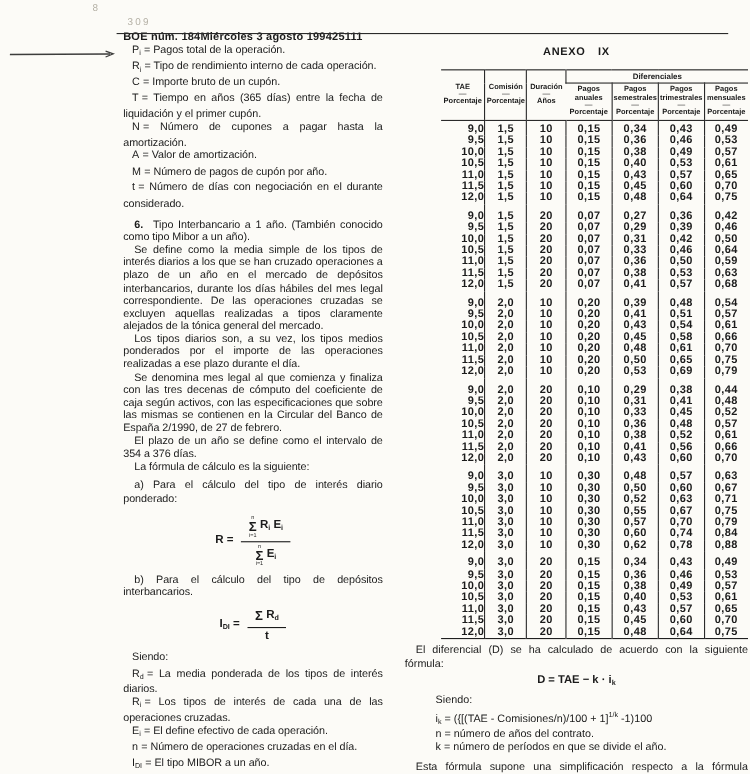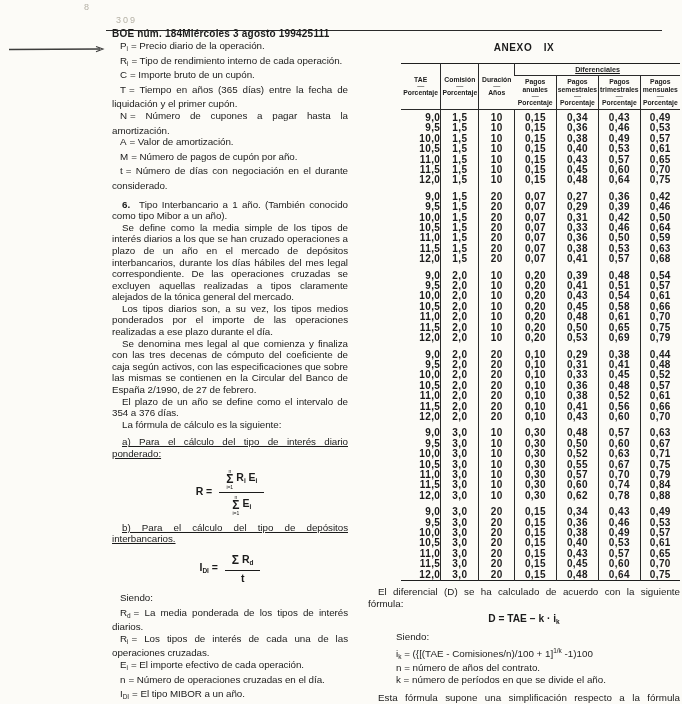--- a/index.html
+++ b/index.html
@@ -19,21 +19,21 @@
   .col-left{position:absolute;left:112px;top:40px;width:236px;font-size:9.8px;
             line-height:11.6px;text-align:justify;letter-spacing:-.05px;}
   .def{margin:0;text-indent:8px;}
   .def .sym{white-space:nowrap;}
   .def .txt{margin-left:3px;}
   sub{font-size:6.5px;vertical-align:-2px;}
   sup{font-size:6.5px;vertical-align:4px;}
   .para{margin:0;text-indent:10px;}
   .s6{margin-top:7px;}
   .s6num{margin-right:9px;font-weight:bold;}
-  .item{margin-top:6px;text-decoration:underline;}
+  .item{margin-top:6px;}
   
   .formula{display:flex;align-items:center;justify-content:center;gap:7px;
            margin:9px 0 5px;font-size:10.5px;font-weight:bold;text-align:left;text-indent:0;}
   .frac{display:inline-flex;flex-direction:column;align-items:center;}
   .num{display:flex;align-items:center;justify-content:center;border-bottom:1px solid #1b1b1b;
        padding:0 7px 2px;}
   .den{display:flex;align-items:center;justify-content:center;padding-top:2px;}
   .sig{display:inline-flex;flex-direction:column;align-items:center;line-height:1;margin-right:3px;}
   .sig .lim{font-size:5px;line-height:5px;font-weight:normal;}
   .sig .s{font-size:12px;line-height:11px;}
@@ -43,21 +43,21 @@
   .col-right{position:absolute;left:368px;top:40px;width:312px;font-size:9.8px;line-height:11.6px;}
   .anexo-title{text-align:center;font-weight:bold;font-size:10px;word-spacing:8px;
                letter-spacing:.6px;margin:2px 0 9px;}
   table{margin-left:33px;border-collapse:collapse;border-top:1.6px solid #1f1f1f;
         border-bottom:1.6px solid #1f1f1f;table-layout:fixed;}
   th,td{border-left:1px solid #2a2a2a;padding:0;}
   th:first-child,td:first-child{border-left:none;}
   thead th{border-bottom:1px solid #2a2a2a;font-size:6.8px;font-weight:bold;
            line-height:7.6px;vertical-align:middle;padding:2px 1px;}
   th .h-dash{display:block;font-size:7px;line-height:6px;font-weight:normal;}
-  .group-th{font-size:7.2px;text-decoration:underline;}
+  .group-th{font-size:7.2px;}
   td{text-align:center;font-size:10px;font-weight:bold;line-height:10.4px;letter-spacing:.4px;}
   td.c0{text-align:right;}
   tbody tr.gap-row td{padding-top:6px;}
   tbody.first tr.gap-row td{padding-top:3px;}
   .note{margin:5px 0 0;text-indent:10px;text-align:justify;}
   .formula-D{text-align:center;margin:4px 0 3px;font-size:10.2px;font-weight:bold;}
   .siendo-r{margin:3px 0 3px;padding-left:28px;}
   .ik{padding-left:28px;line-height:11px;}
   .def-line{margin:0;padding-left:28px;}
   .closing{margin:6px 0 0;text-indent:10px;text-align:justify;}
@@ -77,21 +77,21 @@
 
   <div class="header">
     <span>BOE núm. 184</span>
     <span>Miércoles 3 agosto 1994</span>
     <span>25111</span>
   </div>
   <div class="header-rule"></div>
 
   <div class="col-left">
     <div id="defs-top">
-        <p class="def"><span class="sym"><span>P</span><sub>i</sub></span><span class="txt">= Precio diario de la operación.</span></p>
+        <p class="def"><span class="sym"><span>P</span><sub>i</sub></span><span class="txt">= Pagos total de la operación.</span></p>
         <p class="def"><span class="sym"><span>R</span><sub>i</sub></span><span class="txt">= Tipo de rendimiento interno de cada operación.</span></p>
         <p class="def"><span class="sym"><span>C</span><sub></sub></span><span class="txt">= Importe bruto de un cupón.</span></p>
         <p class="def"><span class="sym"><span>T</span><sub></sub></span><span class="txt">= Tiempo en años (365 días) entre la fecha de liquidación y el primer cupón.</span></p>
         <p class="def"><span class="sym"><span>N</span><sub></sub></span><span class="txt">= Número de cupones a pagar hasta la amortización.</span></p>
         <p class="def"><span class="sym"><span>A</span><sub></sub></span><span class="txt">= Valor de amortización.</span></p>
         <p class="def"><span class="sym"><span>M</span><sub></sub></span><span class="txt">= Número de pagos de cupón por año.</span></p>
         <p class="def"><span class="sym"><span>t</span><sub></sub></span><span class="txt">= Número de días con negociación en el durante considerado.</span></p>
       </div>
 
     <p class="para s6"><span class="s6num">6.</span><span>Tipo Interbancario a 1 año. (También conocido como tipo Mibor a un año).</span></p>
@@ -138,21 +138,21 @@
           <span><span>R</span><sub>d</sub></span>
         </span>
         <span class="den">t</span>
       </span>
     </div>
 
     <p class="siendo">Siendo:</p>
     <div id="defs-bottom">
         <p class="def"><span class="sym"><span>R</span><sub>d</sub></span><span class="txt">= La media ponderada de los tipos de interés diarios.</span></p>
         <p class="def"><span class="sym"><span>R</span><sub>i</sub></span><span class="txt">= Los tipos de interés de cada una de las operaciones cruzadas.</span></p>
-        <p class="def"><span class="sym"><span>E</span><sub>i</sub></span><span class="txt">= El importe efectivo de cada operación.</span></p>
+        <p class="def"><span class="sym"><span>E</span><sub>i</sub></span><span class="txt">= El define efectivo de cada operación.</span></p>
         <p class="def"><span class="sym"><span>n</span><sub></sub></span><span class="txt">= Número de operaciones cruzadas en el día.</span></p>
         <p class="def"><span class="sym"><span>I</span><sub>DI</sub></span><span class="txt">= El tipo MIBOR a un año.</span></p>
         <p class="def"><span class="sym"><span>t</span><sub></sub></span><span class="txt">= El número de días durante los que se hayan cruzado operaciones.</span></p>
       </div>
   </div>
 
   <div class="col-right">
     <div class="anexo-title">ANEXO IX</div>
 
     <table id="anexo-table">

